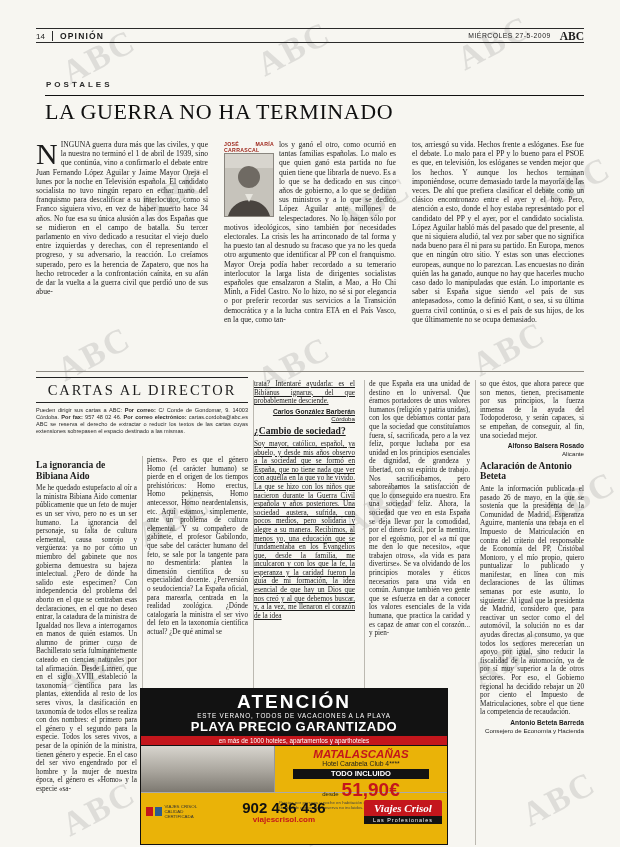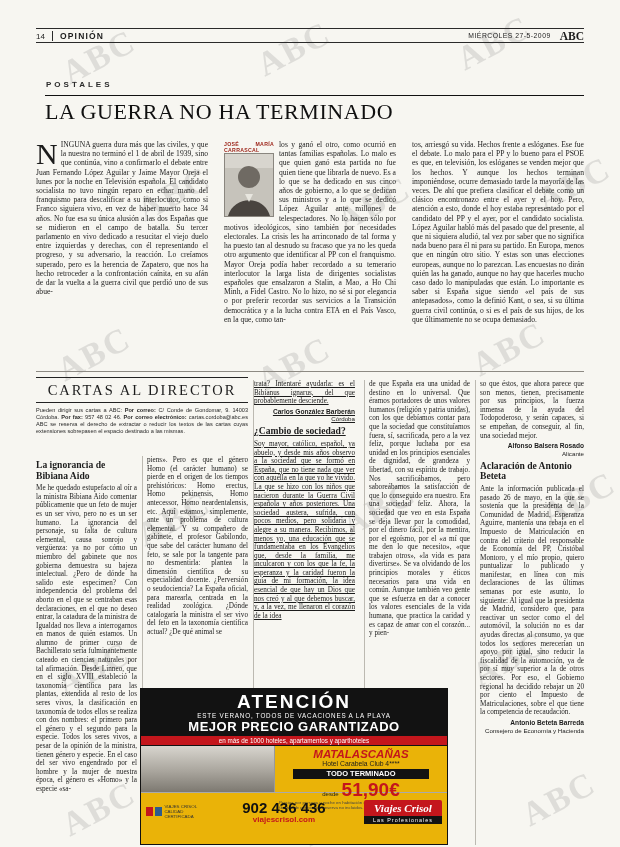--- a/index.html
+++ b/index.html
@@ -217,29 +217,29 @@
         <span class="sig-name">Antonio Beteta Barreda</span>
         <span class="sig-place">Consejero de Economía y Hacienda</span>
       </div>
     </div>
   </section>
 
   <aside class="ad">
     <div class="ad-black">
       <div class="ad-attention">ATENCIÓN</div>
       <div class="ad-line1">ESTE VERANO, TODOS DE VACACIONES A LA PLAYA</div>
-      <div class="ad-guarantee">MEJOR PRECIO GARANTIZADO</div>
+      <div class="ad-guarantee">PLAYA PRECIO GARANTIZADO</div>
       <div class="ad-subline">en más de 1000 hoteles, apartamentos y aparthoteles</div>
     </div>
     <div class="ad-mid">
       <div class="ad-photo"></div>
       <div class="ad-offer">
         <div class="ad-destination">MATALASCAÑAS</div>
         <div class="ad-hotel">Hotel Carabela Club 4****</div>
-        <div class="ad-board">TODO TERMINADO</div>
+        <div class="ad-board">TODO INCLUIDO</div>
         <div class="ad-price-row">
           <span class="ad-from">desde</span>
           <span class="ad-price">51,90€</span>
         </div>
         <div class="ad-legal">Precios por persona y noche en habitación doble. Estancia mínima requerida. Gastos de gestión por reserva no incluidos. Consulte condiciones.</div>
       </div>
     </div>
     <div class="ad-bottom">
       <div class="ad-badge">
         <span class="badge-ico"></span>

